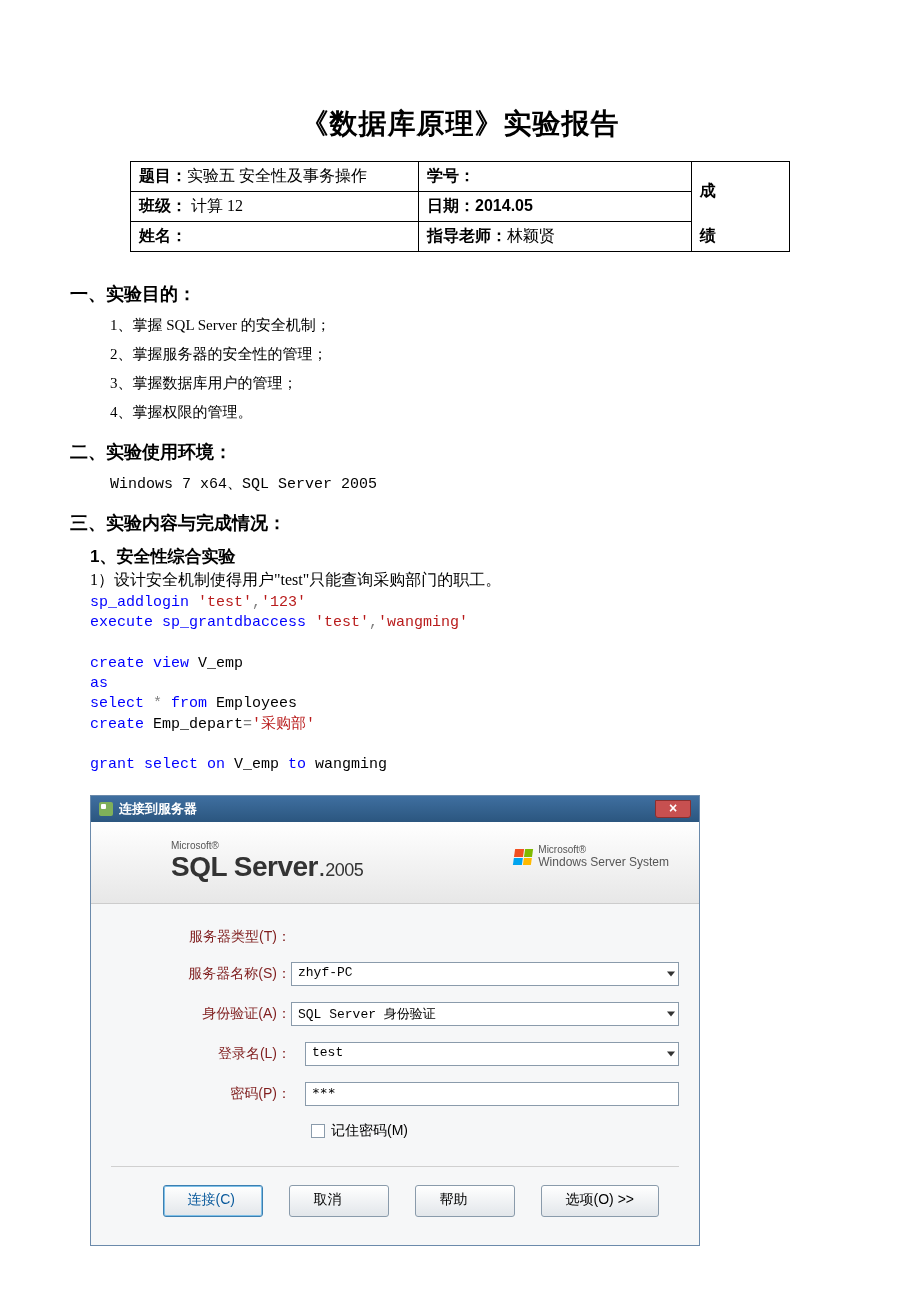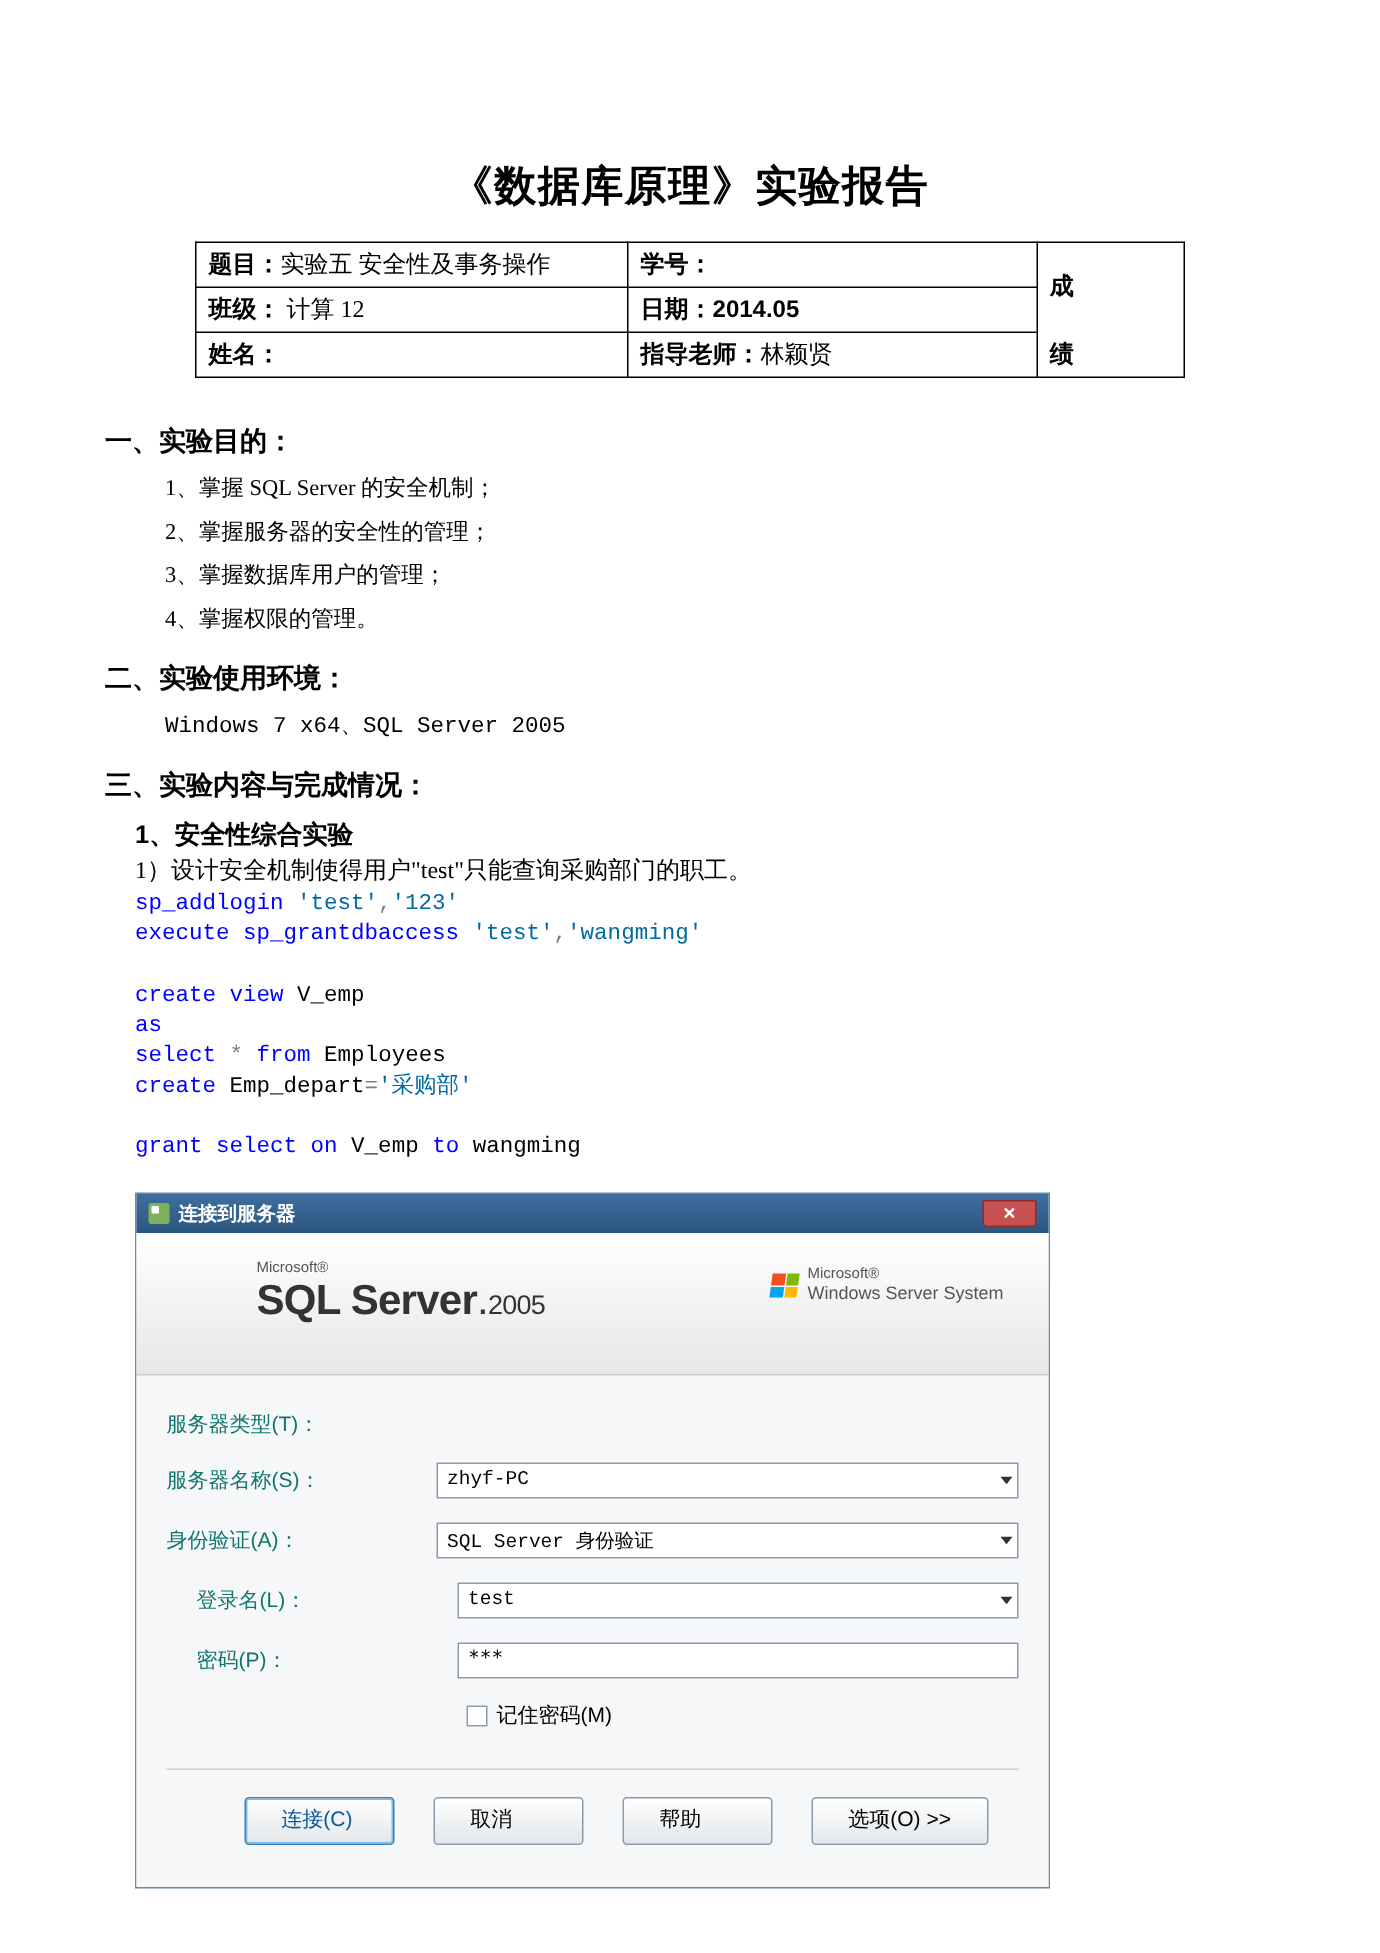--- a/index.html
+++ b/index.html
@@ -65,21 +65,21 @@
     font-family: "SimSun", serif;
   }
   pre.code {
     font-family: "Courier New", monospace;
     font-size: 15px;
     margin: 2px 0 4px 20px;
     white-space: pre;
     line-height: 1.35;
   }
   .kw { color: #0000ff; }
-  .str { color: #0369a1; }
+  .str { color: #b91c1c; }
   .grey { color: #808080; }
   .op { color: #808080; }
 
   
   .dialog {
     width: 610px;
     margin: 20px 12px 0 20px;
     border: 1px solid #6b8aab;
     background: #f6f7f8;
     font-family: Tahoma, "SimSun", sans-serif;
@@ -114,21 +114,21 @@
     border: 1px solid #8a2f2f;
     color: #fff;
     font-weight: bold;
     text-align: center;
     line-height: 14px;
     border-radius: 0 0 3px 3px;
     font-size: 14px;
   }
   .banner {
     background: linear-gradient(to bottom, #fff 0%, #e7e7e7 100%);
-    height: 95px;
+    height: 82px;
     border-bottom: 1px solid #ccc;
     position: relative;
     padding: 18px 20px 0 80px;
   }
   .ms-small {
     font-size: 10px; color: #555;
     font-family: Arial, sans-serif;
     display: block;
   }
   .sql-logo {
@@ -160,21 +160,22 @@
     padding: 24px 20px 8px 20px;
     background: #f6f7f8;
   }
   .frow {
     display: flex; align-items: center;
     margin-bottom: 16px;
   }
   .flabel {
     width: 180px;
     font-size: 14px;
-    color: #0f766e;
+    color: #7f1d1d;
+    text-align: right;
   }
   .fctrl {
     flex: 1;
     position: relative;
   }
   .combo, .txtbox {
     width: 100%;
     height: 24px;
     border: 1px solid #8a9bab;
     background: #fff;

